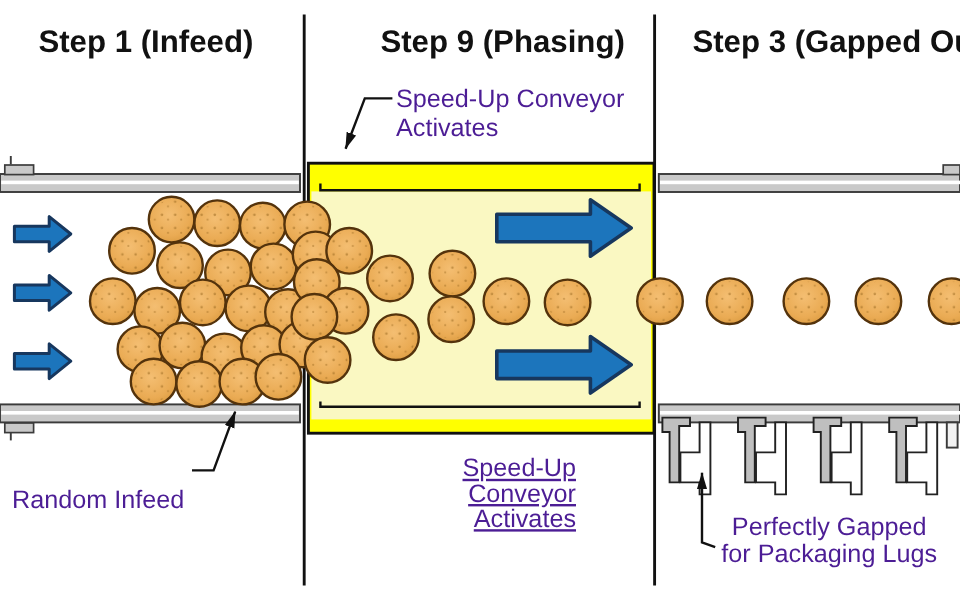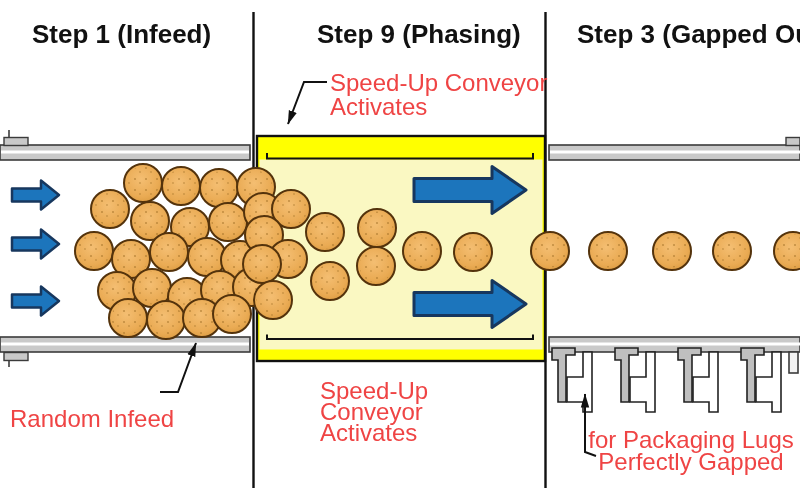--- a/index.html
+++ b/index.html
@@ -3,24 +3,24 @@
 <meta charset="utf-8">
 <style>
   html,body{margin:0;padding:0;background:#fff;}
   body{width:800px;height:500px;overflow:hidden;font-family:"Liberation Sans","DejaVu Sans",sans-serif;}
   .stage{position:relative;width:800px;height:500px;background:#fff;}
   svg.gfx{position:absolute;left:0;top:0;}
   .title{position:absolute;top:19px;font-weight:bold;font-size:26px;color:#111;white-space:nowrap;letter-spacing:0;}
   .t1{left:32px;}
   .t2{left:317px;}
   .t3{left:577px;}
-  .ann{position:absolute;font-size:24px;color:#ef4444;}
+  .ann{position:absolute;font-size:21px;color:#4c1d95;}
   .ann .ln{line-height:24px;}
   .speedup-top{left:330px;top:71px;text-align:left;}
-  .speedup-bottom{left:320px;top:380px;width:160px;text-align:left;}
+  .speedup-bottom{left:320px;top:380px;width:160px;text-align:right;text-decoration:underline;}
   .speedup-bottom .ln{line-height:21px;}
   .random-infeed{left:10px;top:381px;white-space:nowrap;margin-top:24px;}
   .gapped{left:585px;top:429px;width:212px;text-align:center;}
   .gapped .ln{line-height:22px;}
 </style>
 </head>
 <body>
 
 <div class="stage">
 
@@ -266,17 +266,17 @@
 
   <div class="ann speedup-bottom">
     <div class="ln">Speed-Up</div>
     <div class="ln">Conveyor</div>
     <div class="ln">Activates</div>
   </div>
 
   <div class="ann random-infeed">Random Infeed</div>
 
   <div class="ann gapped">
+    <div class="ln">Perfectly Gapped</div>
     <div class="ln">for Packaging Lugs</div>
-    <div class="ln">Perfectly Gapped</div>
   </div>
 
 </div>
 
 </body></html>

